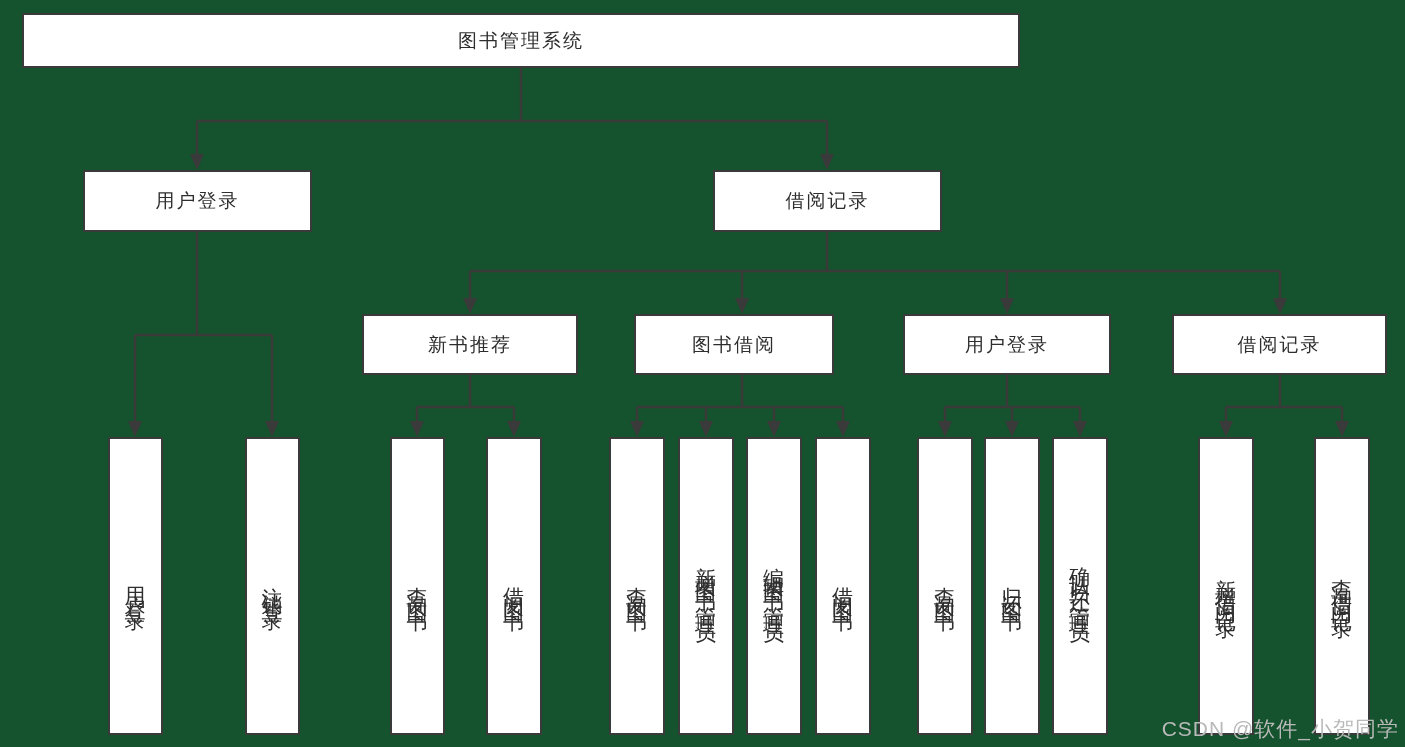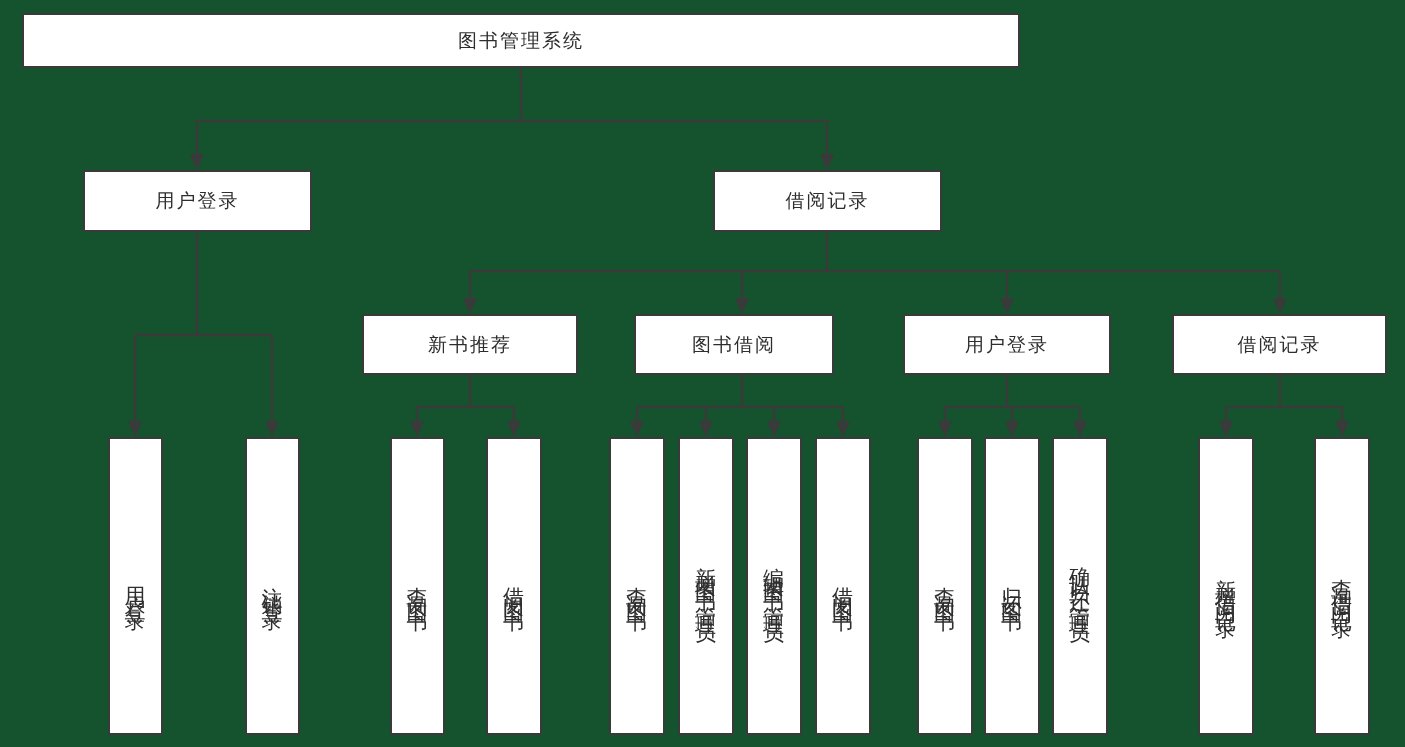--- a/index.html
+++ b/index.html
@@ -145,14 +145,15 @@
     <span class="v">确认归还（管理员）</span>
   </div>
 
   <div class="box leaf" style="left:1198px;top:437px;width:56px;height:298px">
     <span class="v">新增借阅记录</span>
   </div>
   <div class="box leaf" style="left:1314px;top:437px;width:56px;height:298px">
     <span class="v">查询借阅记录</span>
   </div>
 
+  <div class="watermark">CSDN @软件_小贺同学</div>
 
 </div>
 
 </body></html>

